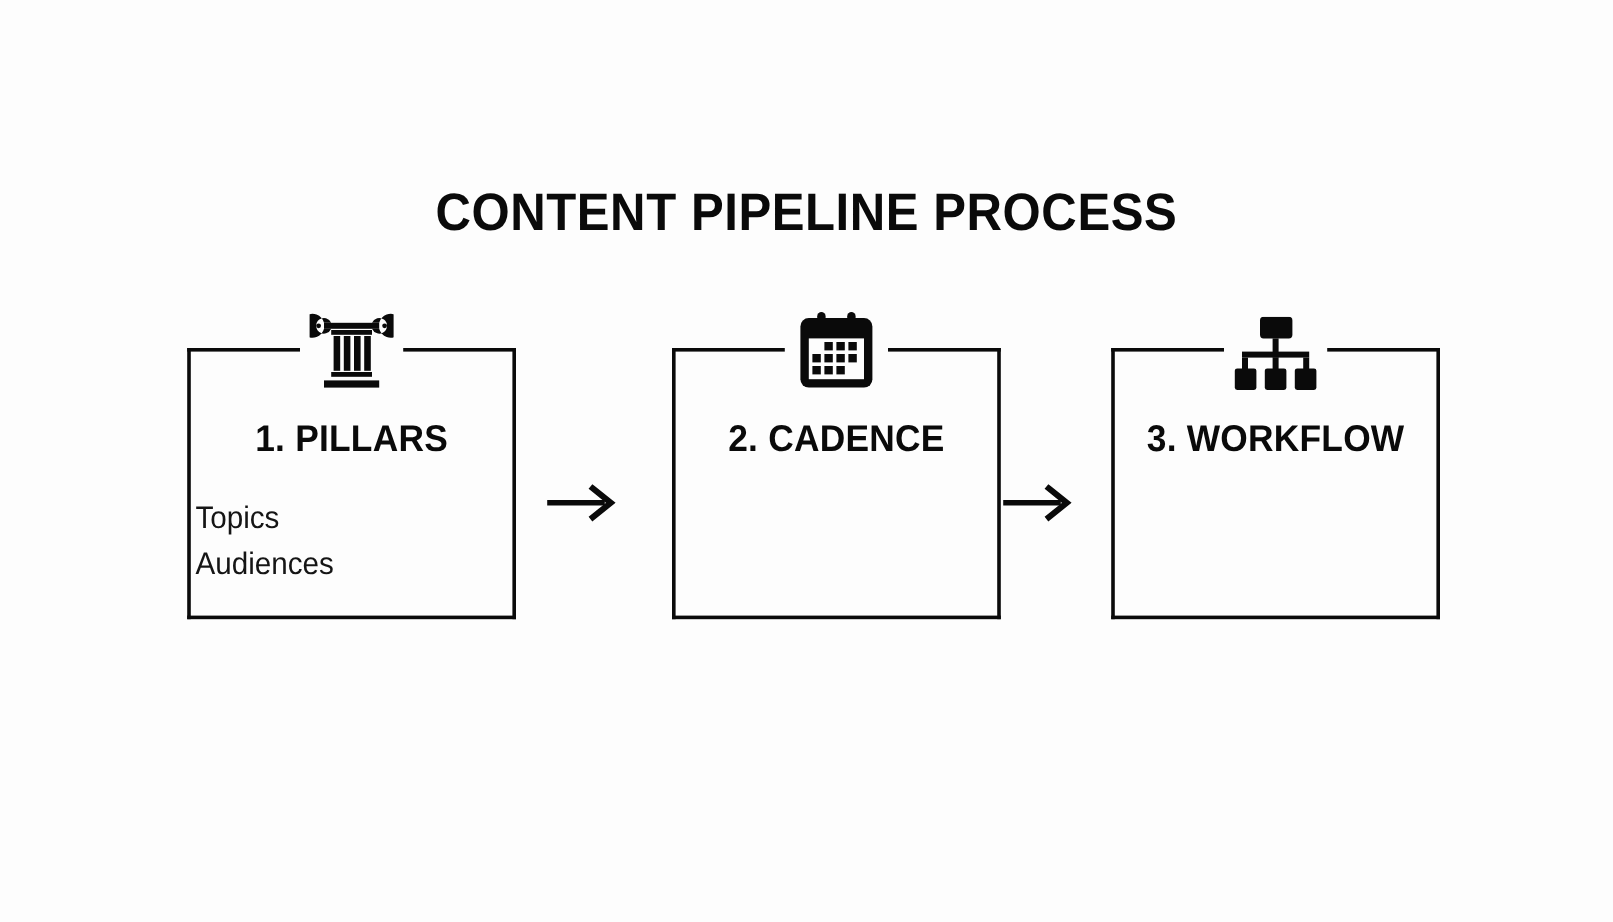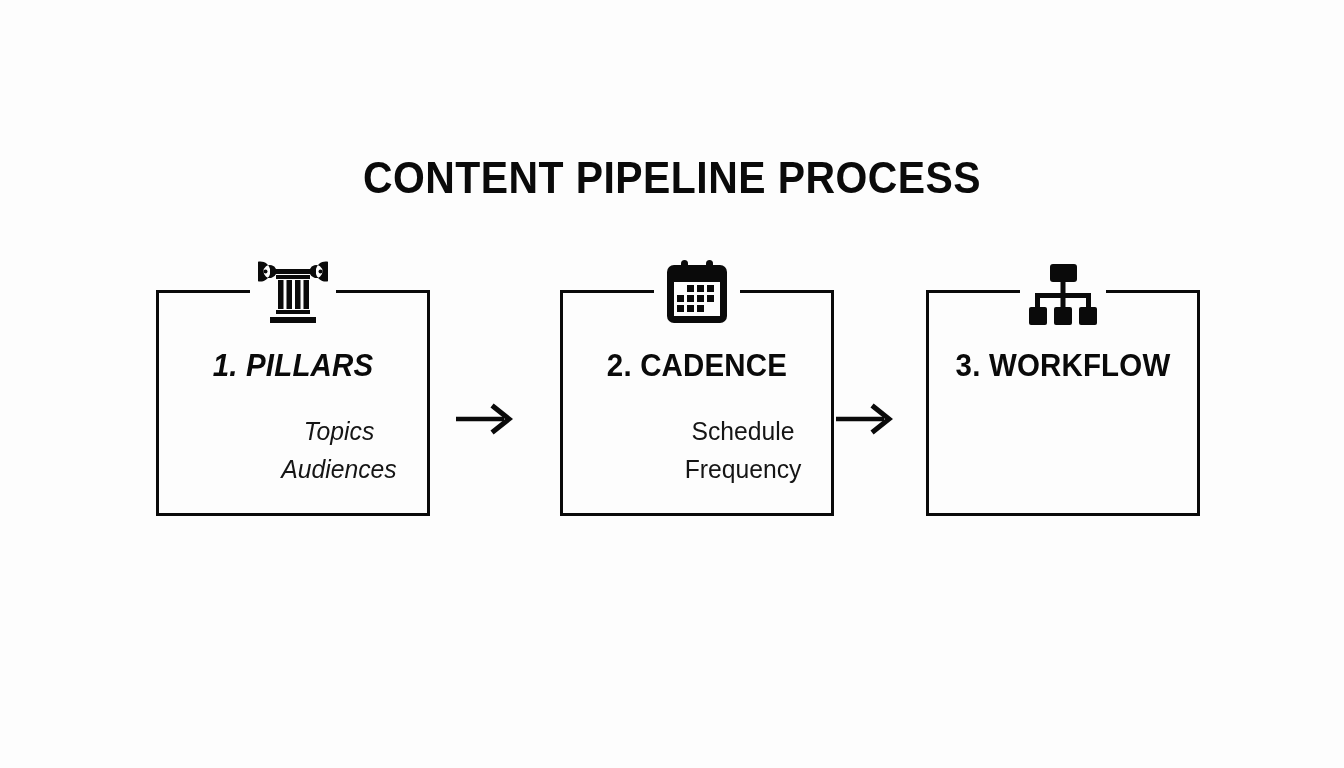--- a/index.html
+++ b/index.html
@@ -48,21 +48,21 @@
     width: 1036px;
     height: 229px;
   }
 
   .stage {
     position: absolute;
     top: 0;
     width: 274px;
     height: 226px;
   }
-  .stage-1 { left: 0; font-style: italic; }
+  .stage-1 { left: 0; }
   .stage-2 { left: 404px; }
   .stage-3 { left: 770px; }
 
   
   .box-edge {
     position: absolute;
     background: #0a0a0a;
   }
   .edge-left   { left: 0;   top: 0;    width: 3px;  height: 226px; }
   .edge-right  { right: 0;  top: 0;    width: 3px;  height: 226px; }
@@ -101,22 +101,20 @@
     transform: scaleX(0.95);
     transform-origin: center center;
     white-space: nowrap;
   }
 
   .stage-lines {
     position: absolute;
     left: 0;
     top: 122px;
     width: 274px;
-    text-align: center;
-    margin-left: 46px;
   }
   .stage-line {
     font-family: "Liberation Sans Narrow", "Liberation Sans", sans-serif;
     font-size: 26px;
     font-weight: normal;
     line-height: 38px;
     color: #151515;
     transform: scaleX(0.95);
     transform-origin: center center;
     white-space: nowrap;
@@ -214,24 +212,20 @@
           <rect x="43" y="35" width="7" height="7" fill="#0a0a0a"></rect>
 
           <rect x="13" y="45" width="7" height="7" fill="#0a0a0a"></rect>
           <rect x="23" y="45" width="7" height="7" fill="#0a0a0a"></rect>
           <rect x="33" y="45" width="7" height="7" fill="#0a0a0a"></rect>
         </svg>
       </div>
 
       <div class="stage-heading">2. CADENCE</div>
 
-      <div class="stage-lines">
-        <div class="stage-line">Schedule</div>
-        <div class="stage-line">Frequency</div>
-      </div>
     </div>
 
     <div class="arrow arrow-2">
       <svg width="64" height="34" viewBox="0 0 64 34" aria-hidden="true">
         <line x1="2" y1="17" x2="50" y2="17" stroke="#0a0a0a" stroke-width="4.5" stroke-linecap="butt"></line>
         <polyline points="40,5 55,17 40,29" fill="none" stroke="#0a0a0a" stroke-width="5" stroke-linecap="square" stroke-linejoin="miter"></polyline>
       </svg>
     </div>
 
     <div class="stage stage-3">

